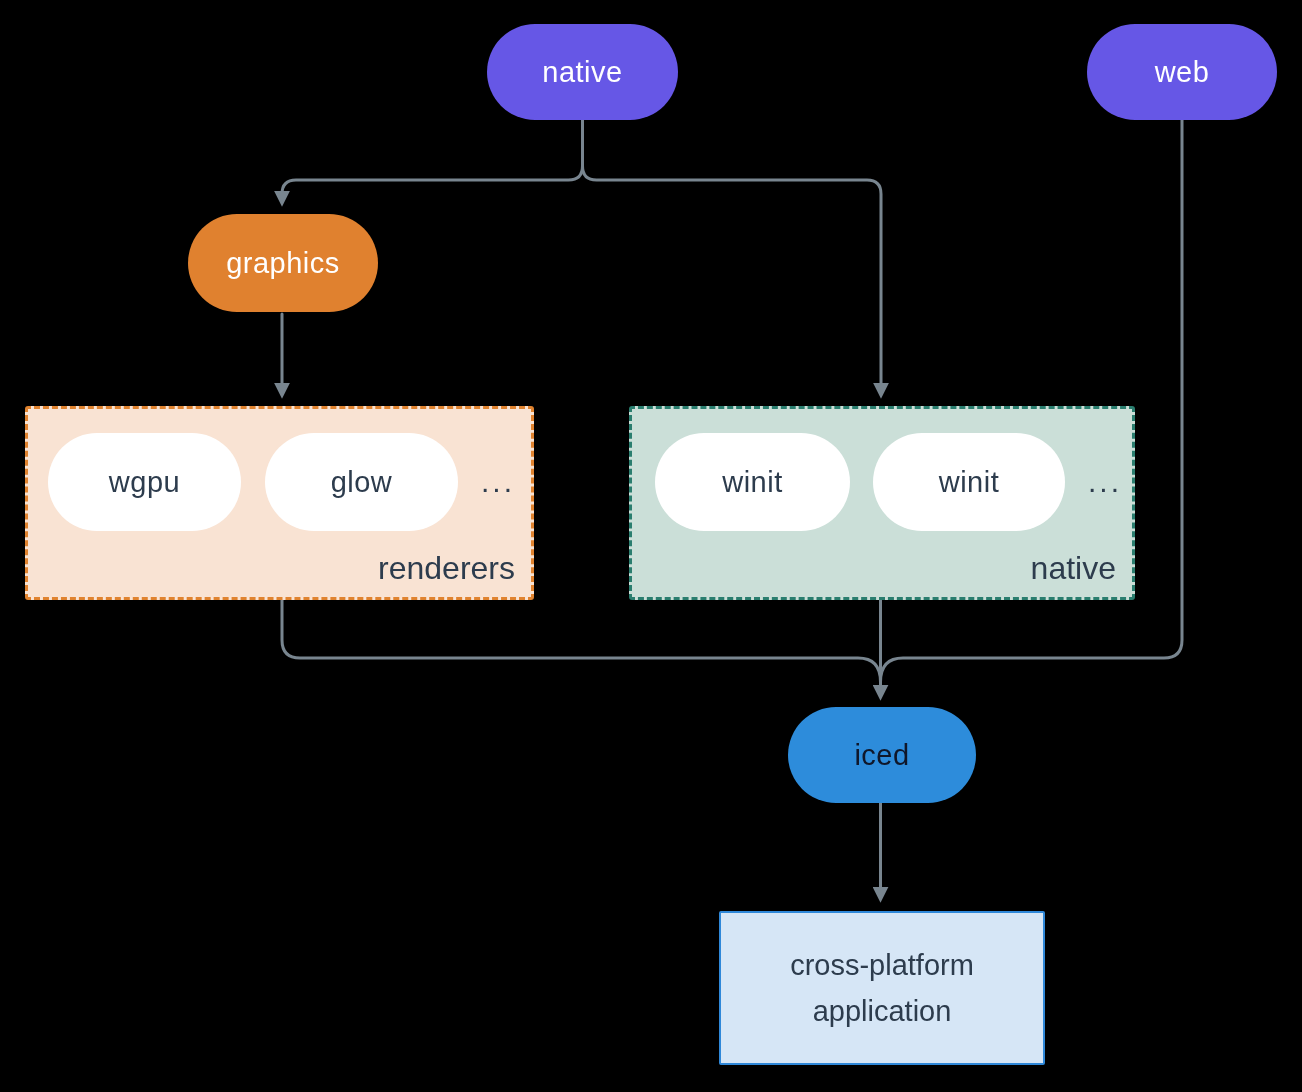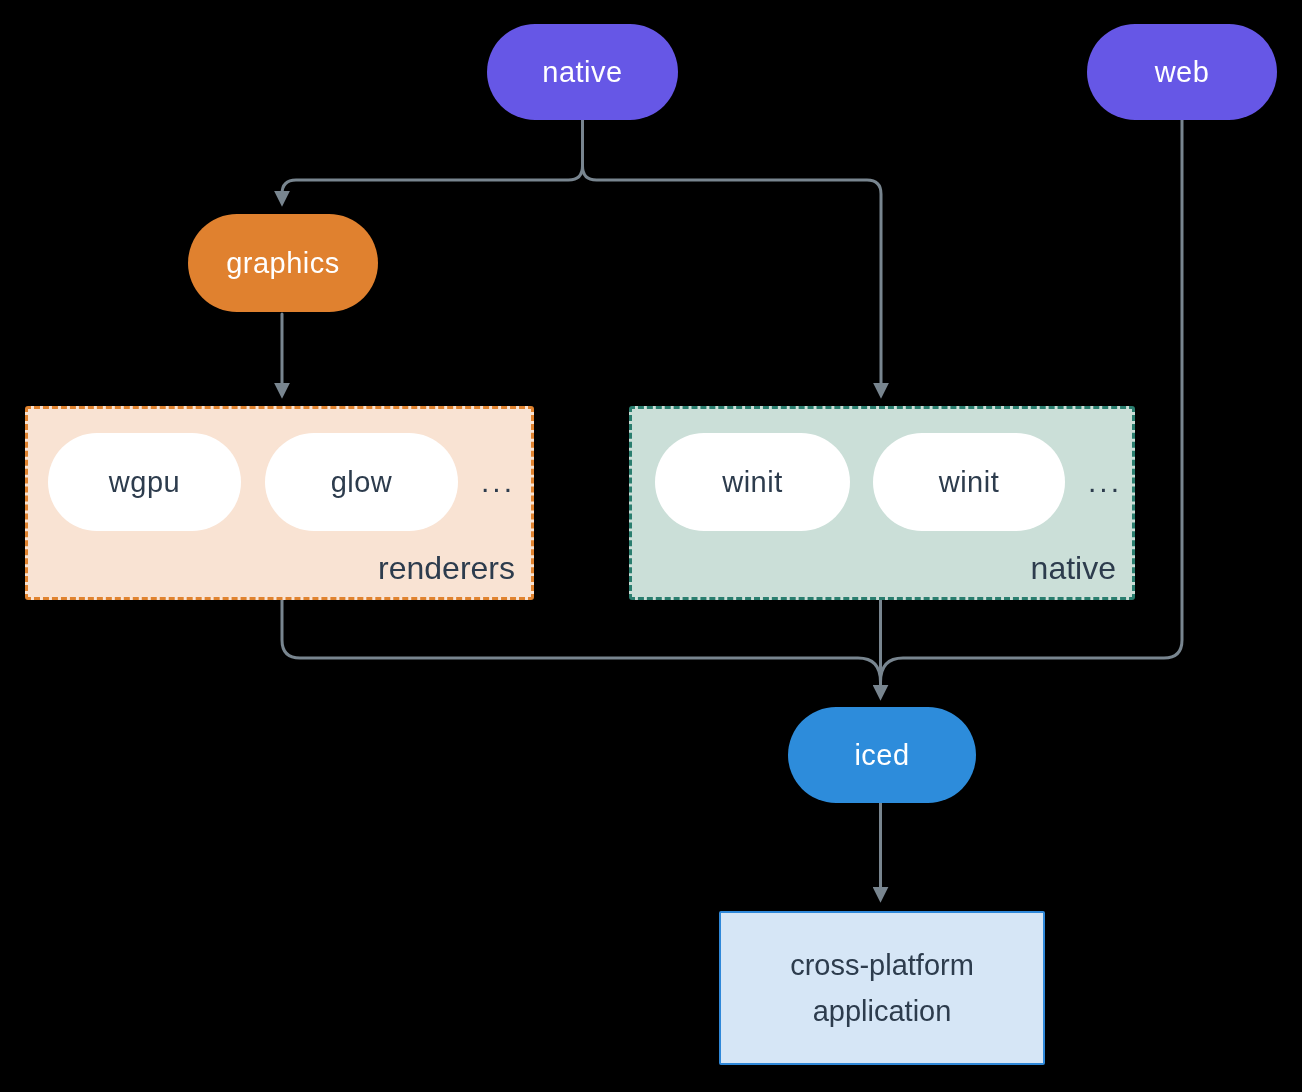--- a/index.html
+++ b/index.html
@@ -25,21 +25,21 @@
   }
   #connectors{position:absolute;left:0;top:0;width:1302px;height:1092px;}
   #connectors path.edge{fill:none;stroke:var(--connector);stroke-width:3;stroke-linecap:round;}
   #arrowhead path{fill:var(--connector);}
   .pill{
     position:absolute;display:flex;align-items:center;justify-content:center;
     border-radius:60px;font-size:29px;font-weight:500;letter-spacing:0.5px;
   }
   .pill.purple{background:var(--node-purple);color:#ffffff;}
   .pill.orange{background:var(--node-orange);color:#ffffff;}
-  .pill.blue{background:var(--node-blue);color:#ffffff;}
+  .pill.blue{background:var(--node-blue);color:#0f172a;}
   .pill.white{background:var(--pill-white);color:var(--dark-text);}
   .group-box{position:absolute;border-radius:3px;box-sizing:border-box;}
   .group-box.renderers{background:var(--renderers-bg);border:3px dashed var(--renderers-border);}
   .group-box.shells{background:var(--shells-bg);border:3px dashed var(--shells-border);}
   .group-label{
     position:absolute;right:16px;bottom:10px;font-size:32px;
     color:var(--dark-text);font-weight:500;
   }
   .ellipsis{
     position:absolute;display:flex;align-items:center;justify-content:center;

